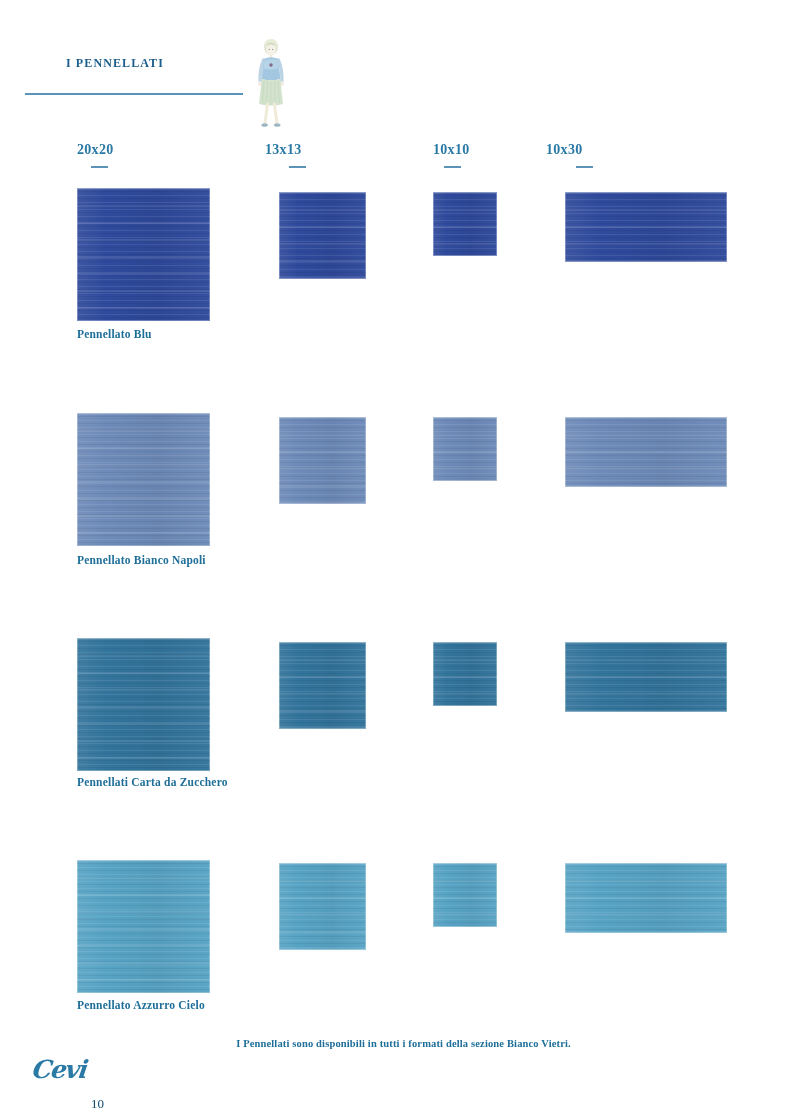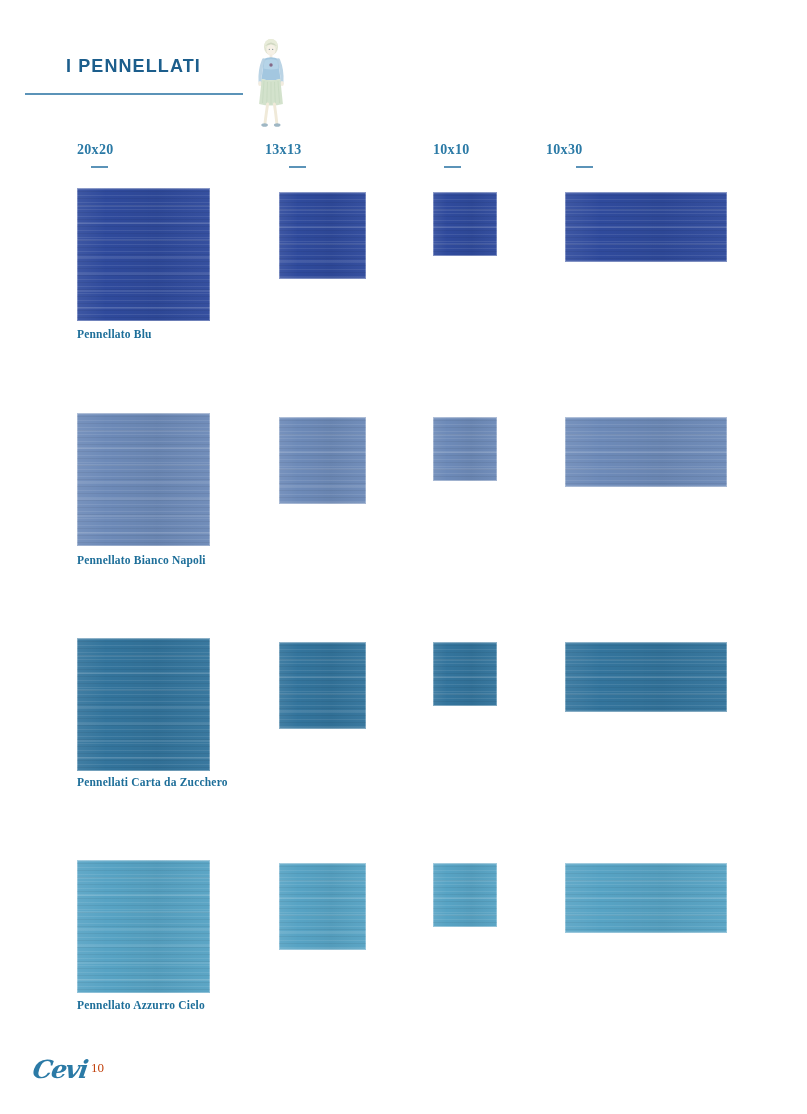--- a/index.html
+++ b/index.html
@@ -26,25 +26,25 @@
     position: absolute;
     left: 0;
     top: 56px;
     width: 807px;
     height: 60px;
   }
   .header-title {
     position: absolute;
     left: 66px;
     top: 0px;
-    font-size: 18px;
+    font-size: 12px;
     font-weight: bold;
     letter-spacing: 1.1px;
     color: #1c5e8c;
-    font-family: Liberation Sans, sans-serif;
+    font-family: Liberation Serif, serif;
     white-space: nowrap;
   }
   .header-rule {
     position: absolute;
     left: 25px;
     top: 37px;
     width: 218px;
     height: 2px;
     background: #5b93b8;
   }
@@ -160,23 +160,23 @@
     color: #2b7aa6;
     font-family: "DejaVu Serif", serif;
     font-style: italic;
     font-weight: bold;
     letter-spacing: -1.5px;
     transform: skewX(-8deg);
   }
   .page-number {
     position: absolute;
     left: 91px;
-    top: 1060px;
+    top: 1096px;
     font-size: 13px;
-    color: #c2410c;
+    color: #0c4a6e;
     font-family: "Liberation Serif", serif;
   }
 </style>
 </head>
 <body>
 
 <div class="page">
 
   <div class="header">
     <div class="header-title">I PENNELLATI</div>
@@ -261,16 +261,17 @@
   </div>
 
   <div class="row">
     <div class="tile" style="left:77px;top:860px;width:133px;height:133px;background-color:#57a3c4"></div>
     <div class="tile" style="left:279px;top:863px;width:87px;height:87px;background-color:#57a3c4"></div>
     <div class="tile" style="left:433px;top:863px;width:64px;height:64px;background-color:#57a3c4"></div>
     <div class="tile" style="left:565px;top:863px;width:162px;height:70px;background-color:#57a3c4"></div>
     <div class="product-label" style="top:999px">Pennellato Azzurro Cielo</div>
   </div>
 
+  <div class="footer-note">I Pennellati sono disponibili in tutti i formati della sezione Bianco Vietri.</div>
   <div class="brand-logo">Cevi</div>
   <div class="page-number">10</div>
 
 </div>
 
 </body></html>

